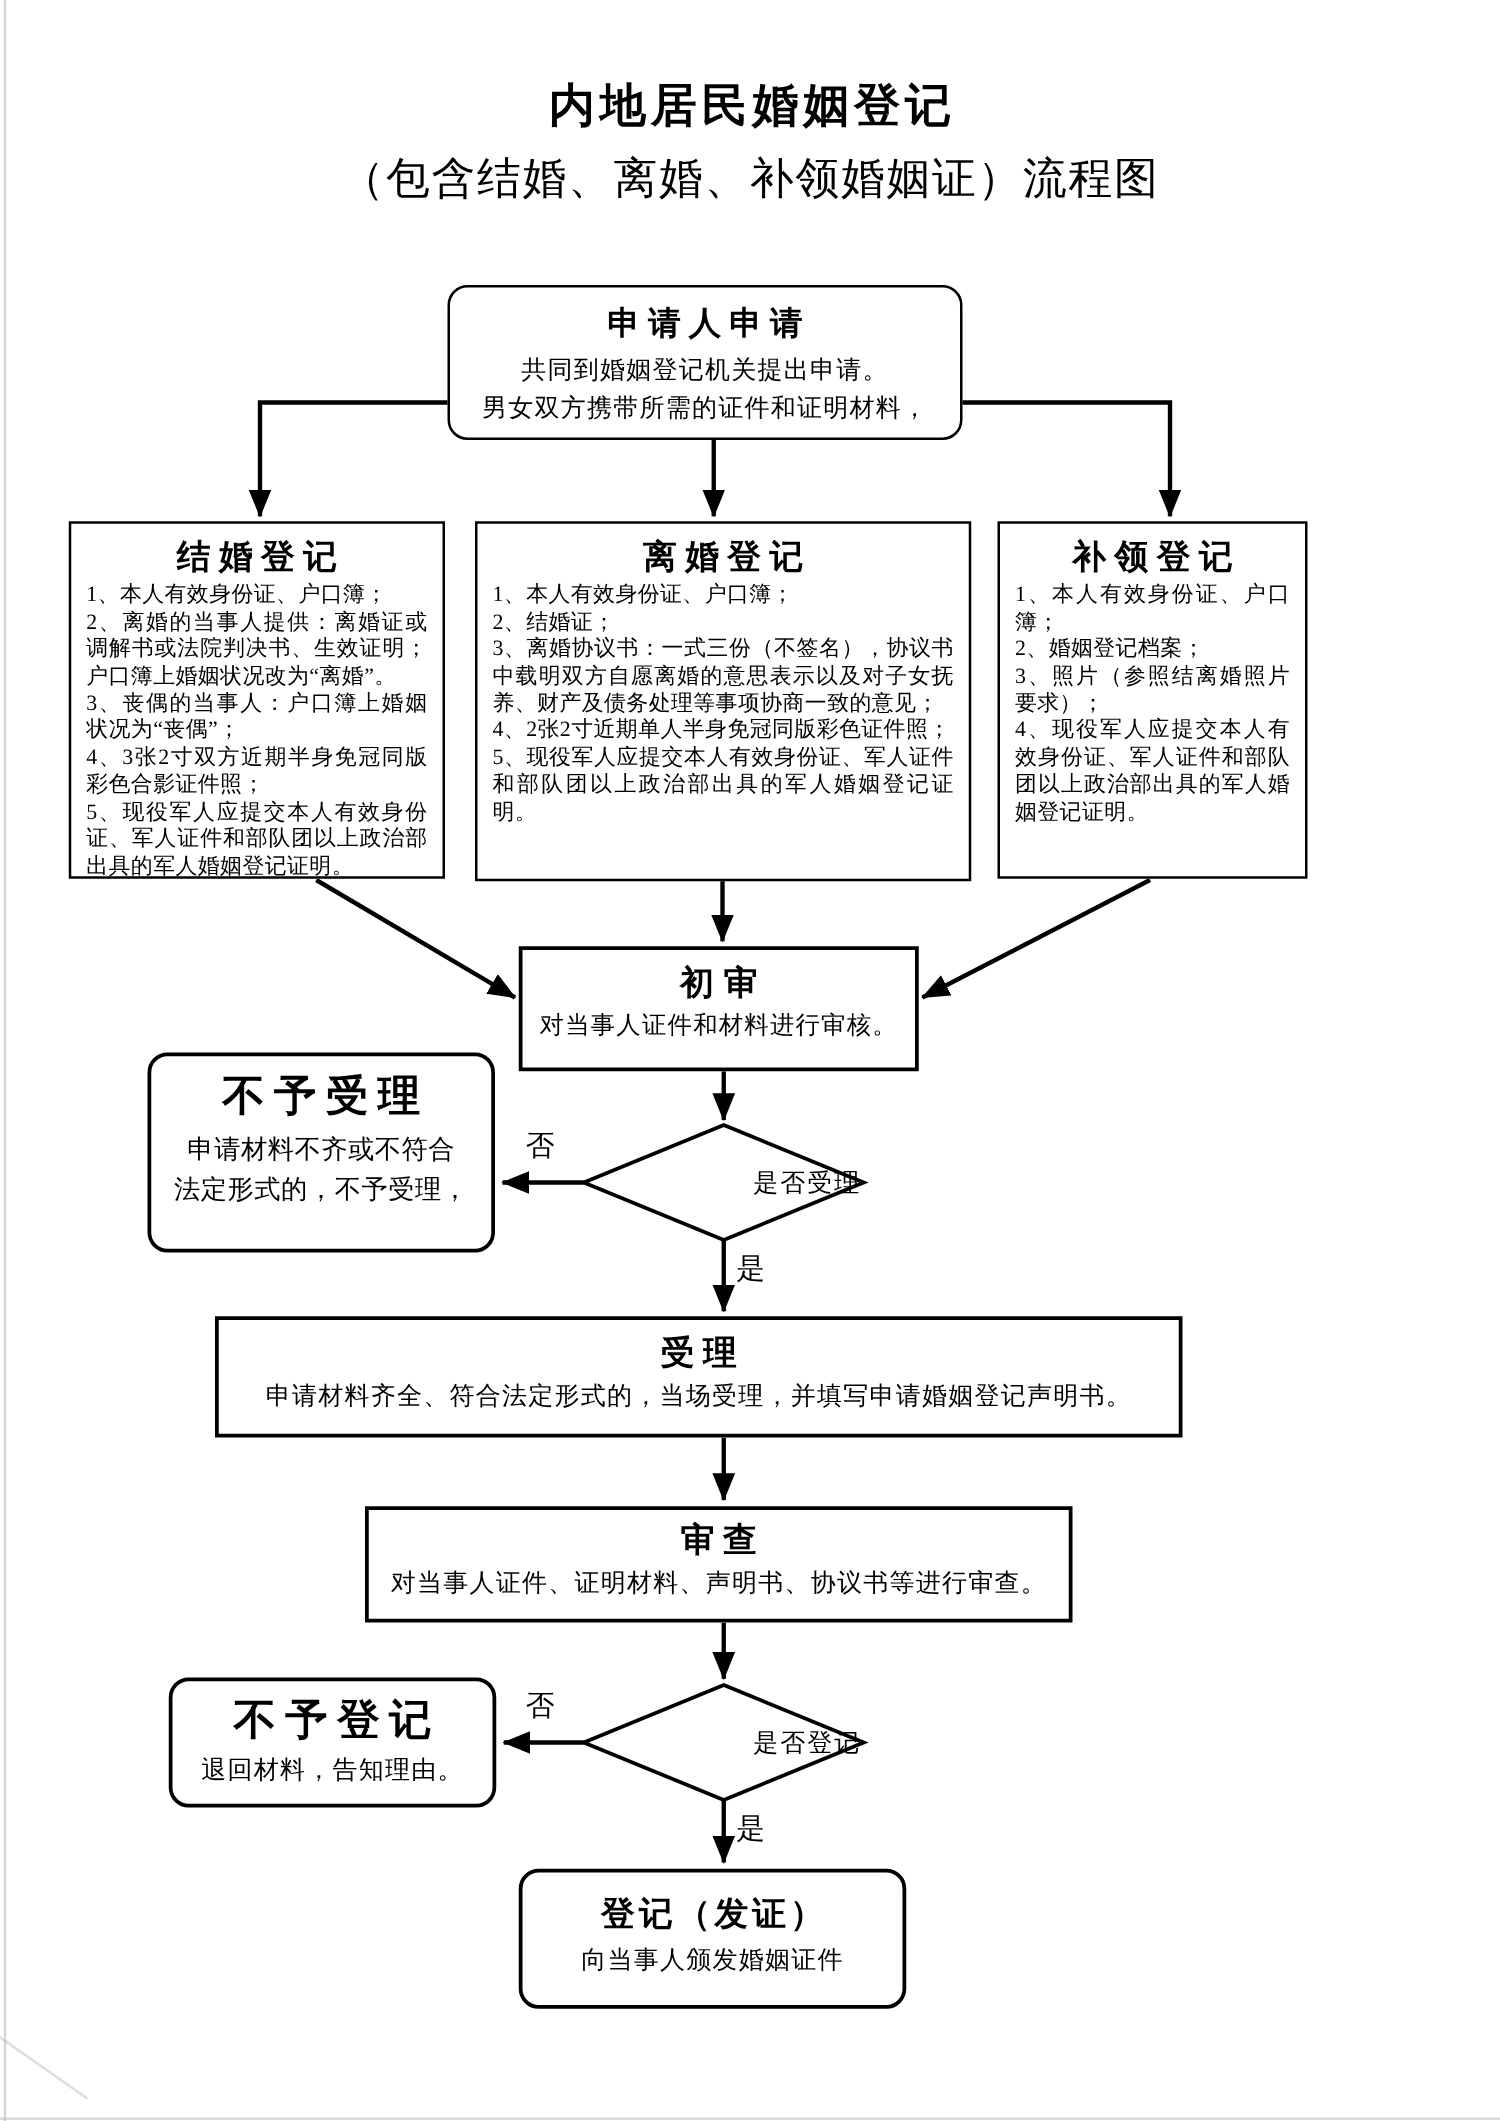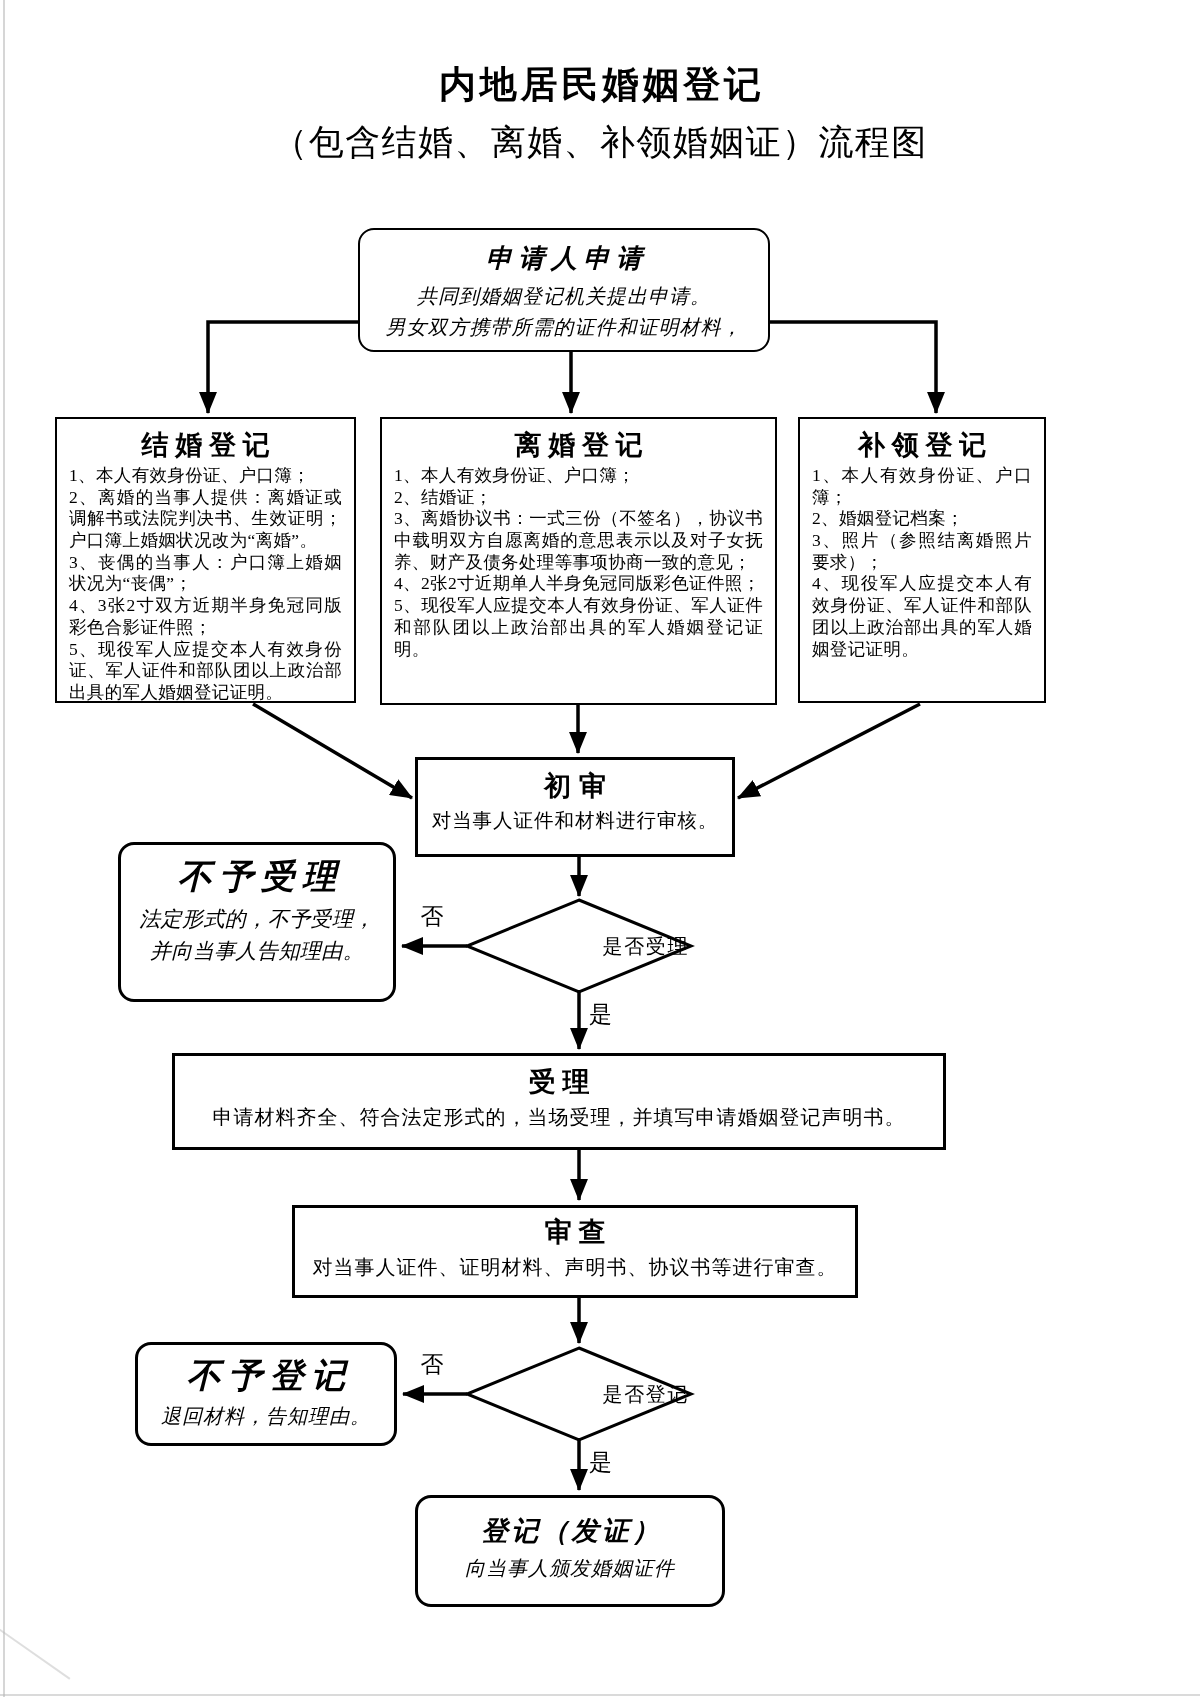--- a/index.html
+++ b/index.html
@@ -16,21 +16,21 @@
     letter-spacing:0.10em; text-indent:0.10em;
   }
   .page-subtitle {
     position:absolute; left:0; top:119px; width:100%;
     text-align:center; font-size:35px; font-weight:500;
     letter-spacing:0.04em;
   }
 
   .box { position:absolute; box-sizing:border-box; background:#ffffff; border:2.5px solid #000; }
   .thick { border-width:3px; }
-  .round { border-radius:16px;font-style:italic; }
+  .round { border-radius:16px; }
 
   .box-title {
     text-align:center; font-weight:bold; font-size:27px;
     letter-spacing:0.25em; text-indent:0.25em; margin-top:8px;
   }
   .box-body { text-align:center; font-size:20px; letter-spacing:0.05em; margin-top:5px; line-height:1.55; }
 
   .apply-title { margin-top:11px; font-size:26px; }
 
   .req-items { padding:2px 12px 0 12px; font-size:17.5px; line-height:1.24; text-align:justify; letter-spacing:0.02em; }
@@ -128,22 +128,22 @@
     <div class="box-body" style="font-size:19.5px; margin-top:2px;font-family:Liberation Serif, serif;">对当事人证件和材料进行审核。</div>
   </div>
 
   <div class="diamond-label" style="left:469px; top:933px; width:220px;">是否受理</div>
   <div class="branch-label" style="left:404px; top:901px; width:56px; text-align:center;">否</div>
   <div class="branch-label" style="left:589px; top:999px;">是</div>
 
   <div class="box thick round" style="left:118px; top:842px; width:278px; height:160px;">
     <div class="box-title sans refuse-title">不予受理</div>
     <div class="box-body refuse-body">
+      <div>申请材料不齐或不符合</div>
       <div>法定形式的，不予受理，</div>
-      <div>并向当事人告知理由。</div>
     </div>
   </div>
 
   <div class="box thick" style="left:172px; top:1053px; width:774px; height:97px;">
     <div class="box-title sans">受理</div>
     <div class="box-body" style="margin-top:2px;">申请材料齐全、符合法定形式的，当场受理，并填写申请婚姻登记声明书。</div>
   </div>
 
   <div class="box thick" style="left:292px; top:1205px; width:566px; height:93px;">
     <div class="box-title sans" style="margin-top:6px;">审查</div>

